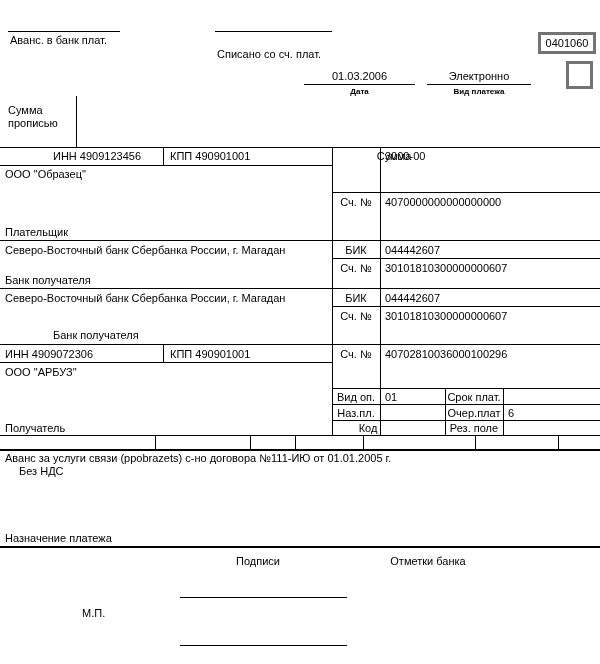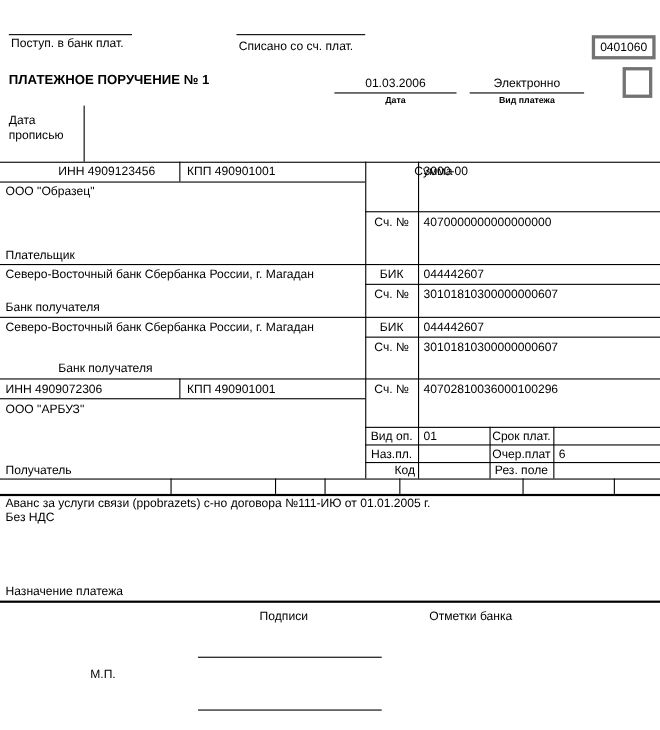--- a/index.html
+++ b/index.html
@@ -13,38 +13,37 @@
   .vl{position:absolute;background:#000;width:1px;}
   .box{position:absolute;border:3px solid #737373;background:#fff;}
   .title{font-size:12px;font-weight:bold;}
 </style>
 </head>
 <body>
 
 <div id="form">
 
   <div class="hl" style="left:8px;top:31px;width:112px;"></div>
-  <div class="t" style="left:10px;top:34px;">Поступ. в банк плат.</div>
+  <div class="t" style="left:10px;top:34px;">Аванс. в банк плат.</div>
   <div class="hl" style="left:215px;top:31px;width:117px;"></div>
-  <div class="t" style="left:217px;top:36px;">Списано со сч. плат.</div>
+  <div class="t" style="left:217px;top:48px;">Списано со сч. плат.</div>
   <div class="box c" style="left:538px;top:32px;width:52px;height:16px;line-height:16px;">0401060</div>
 
-  <div class="t title" style="left:8px;top:66px;">ПЛАТЕЖНОЕ ПОРУЧЕНИЕ № 1</div>
 
   <div class="t c" style="left:304px;top:70px;width:111px;">01.03.2006</div>
   <div class="hl" style="left:304px;top:84px;width:111px;"></div>
   <div class="t c small" style="left:304px;top:87px;width:111px;">Дата</div>
 
   <div class="t c" style="left:427px;top:70px;width:104px;">Электронно</div>
   <div class="hl" style="left:427px;top:84px;width:104px;"></div>
   <div class="t c small" style="left:427px;top:87px;width:104px;">Вид платежа</div>
 
   <div class="box" style="left:566px;top:61px;width:21px;height:22px;"></div>
 
-  <div class="t wrap" style="left:8px;top:104px;width:64px;">Дата прописью</div>
+  <div class="t wrap" style="left:8px;top:104px;width:64px;">Сумма прописью</div>
   <div class="vl" style="left:76px;top:96px;height:51px;"></div>
 
   <div class="hl" style="left:0;top:147px;width:600px;"></div>
   <div class="hl" style="left:0;top:165px;width:332px;"></div>
   <div class="hl" style="left:332px;top:192px;width:268px;"></div>
   <div class="hl" style="left:0;top:240px;width:600px;"></div>
   <div class="hl" style="left:332px;top:258px;width:268px;"></div>
   <div class="hl" style="left:0;top:288px;width:600px;"></div>
   <div class="hl" style="left:332px;top:306px;width:268px;"></div>
   <div class="hl" style="left:0;top:344px;width:600px;"></div>
@@ -102,21 +101,21 @@
   <div class="t" style="left:385px;top:391px;">01</div>
   <div class="t c" style="left:445px;top:391px;width:58px;">Срок плат.</div>
   <div class="t c" style="left:332px;top:407px;width:48px;">Наз.пл.</div>
   <div class="t c" style="left:445px;top:407px;width:58px;">Очер.плат</div>
   <div class="t" style="left:508px;top:407px;">6</div>
   <div class="t c" style="left:332px;top:422px;width:48px;padding-left:12px;">Код</div>
   <div class="t c" style="left:445px;top:422px;width:58px;">Рез. поле</div>
   <div class="t" style="left:5px;top:422px;">Получатель</div>
 
   <div class="t" style="left:5px;top:452px;">Аванс за услуги связи (ppobrazets) с-но договора №111-ИЮ от 01.01.2005 г.</div>
-  <div class="t" style="left:5px;top:465px;text-align:center;">Без НДС</div>
+  <div class="t" style="left:19px;top:465px;text-align:center;">Без НДС</div>
   <div class="t" style="left:5px;top:532px;">Назначение платежа</div>
   <div class="hl" style="left:0;top:546px;width:600px;height:2px;"></div>
 
   <div class="t c" style="left:208px;top:555px;width:100px;">Подписи</div>
   <div class="t c" style="left:383px;top:555px;width:90px;">Отметки банка</div>
   <div class="hl" style="left:180px;top:597px;width:167px;"></div>
   <div class="t" style="left:82px;top:607px;">М.П.</div>
   <div class="hl" style="left:180px;top:645px;width:167px;"></div>
 
 </div>

